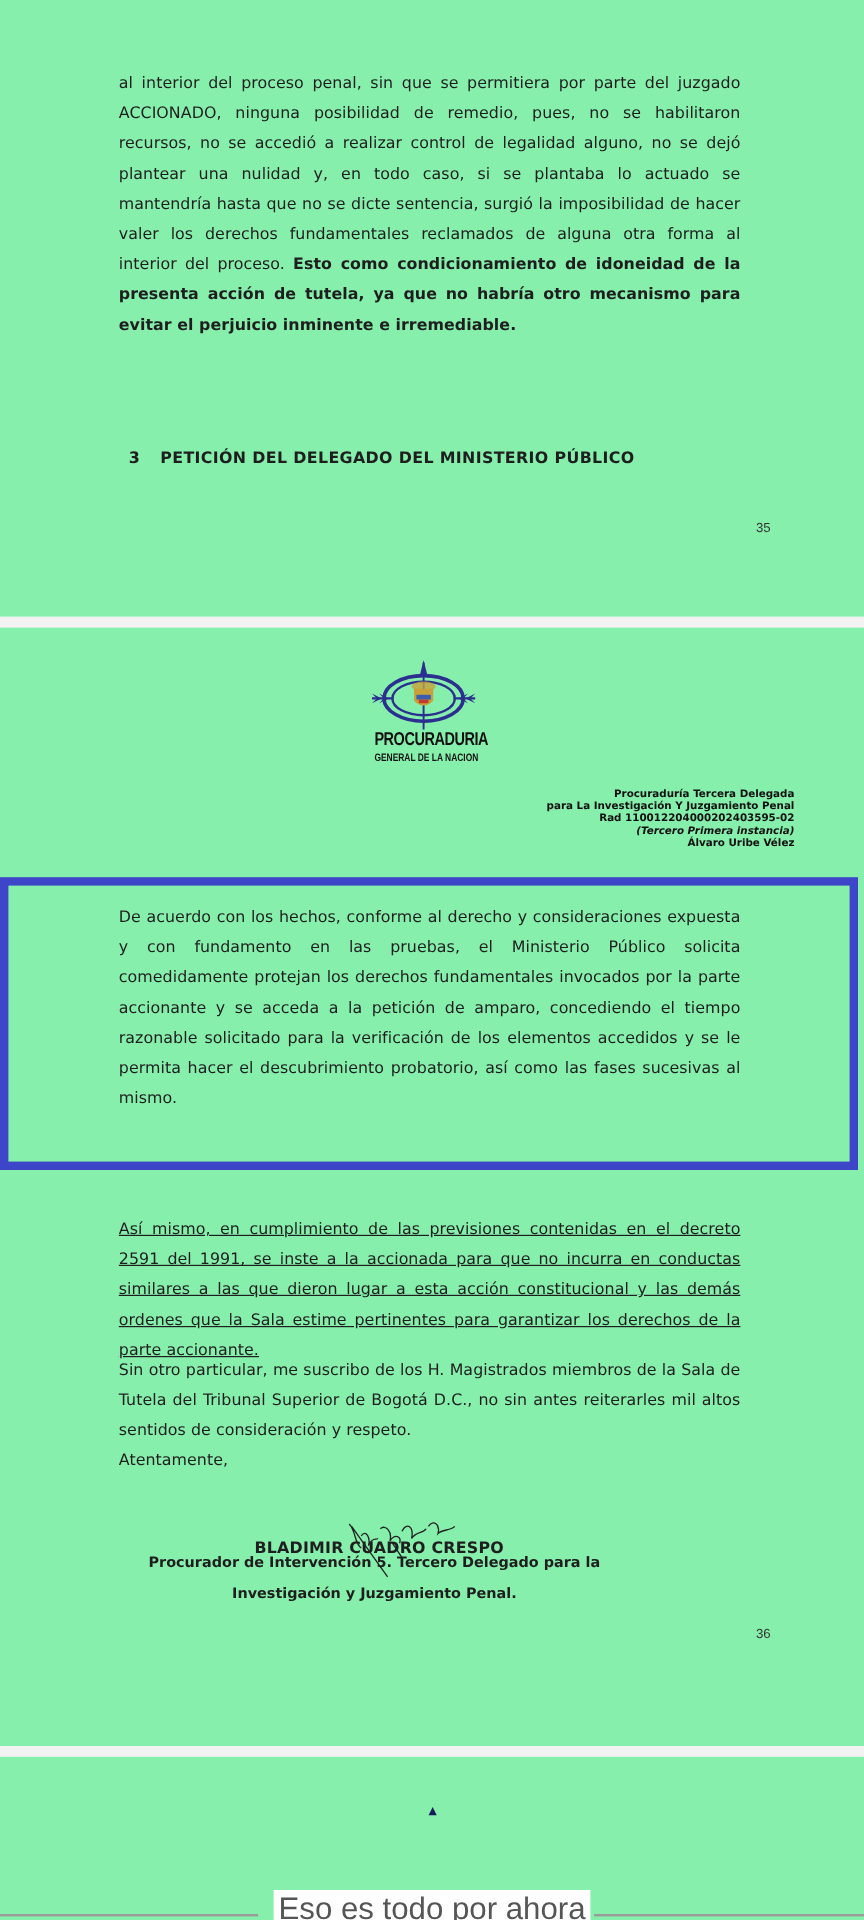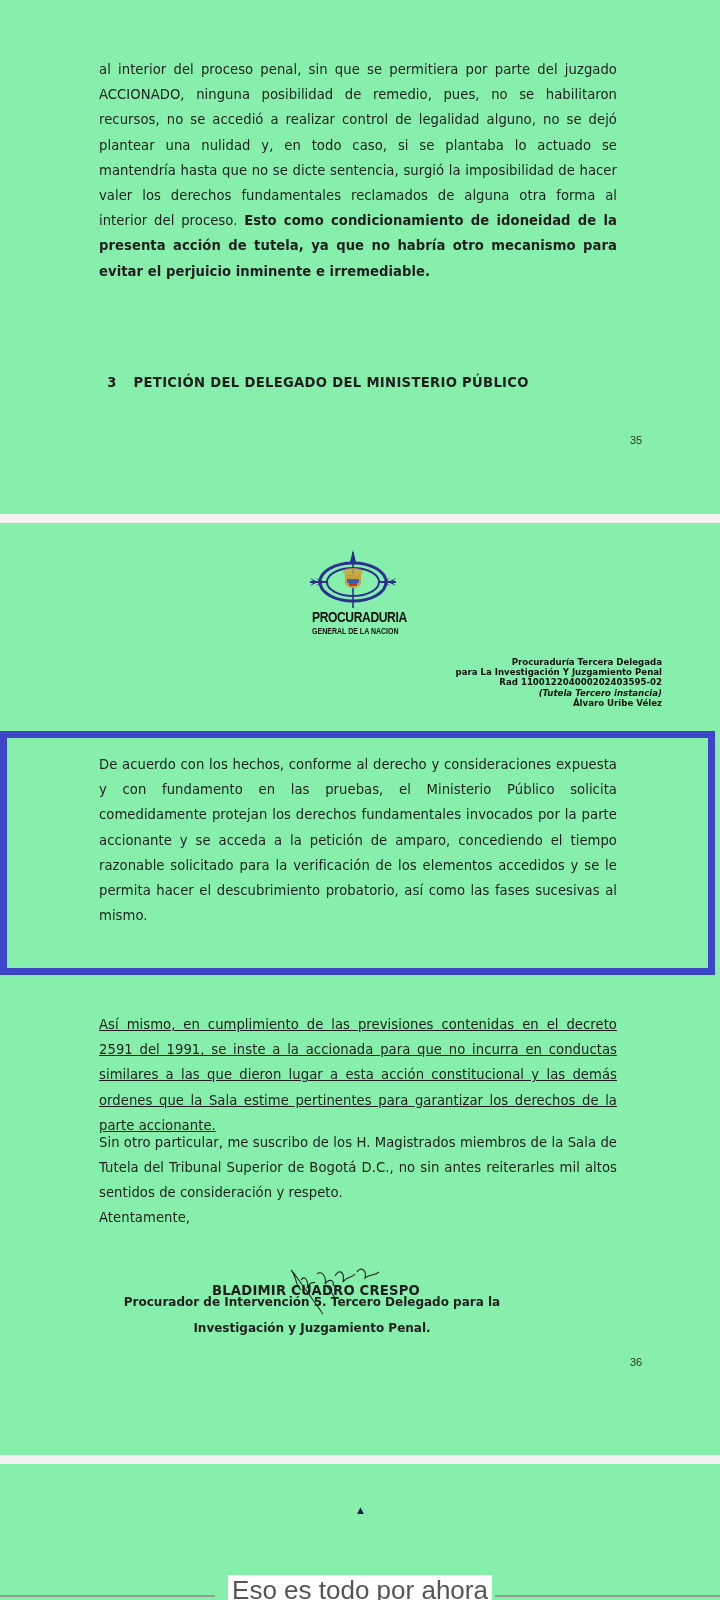--- a/index.html
+++ b/index.html
@@ -101,21 +101,21 @@
   <rect x="41" y="29" width="12" height="4" fill="#3a5fb0"></rect>
   <rect x="43" y="33" width="8" height="3" fill="#c23a2f"></rect>
 </svg>
 <div class="logo-title">PROCURADURIA</div>
 <div class="logo-sub">GENERAL DE LA NACION</div>
 
 <div class="header-block">
   <div>Procuraduría Tercera Delegada</div>
   <div>para La Investigación Y Juzgamiento Penal</div>
   <div>Rad 110012204000202403595-02</div>
-  <div class="italic">(Tutela Tercero instancia)</div>
+  <div class="italic">(Tercero Primera instancia)</div>
   <div>Álvaro Uribe Vélez</div>
 </div>
 
 <p class="para" style="top:752px;">De acuerdo con los hechos, conforme al derecho y consideraciones expuesta y con fundamento en las pruebas, el Ministerio Público solicita comedidamente protejan los derechos fundamentales invocados por la parte accionante y se acceda a la petición de amparo, concediendo el tiempo razonable solicitado para la verificación de los elementos accedidos y se le permita hacer el descubrimiento probatorio, así como las fases sucesivas al mismo.</p>
 
 <div class="highlight-box"></div>
 
 <p class="para" style="top:1012px;text-decoration:underline;">Así mismo, en cumplimiento de las previsiones contenidas en el decreto 2591 del 1991, se inste a la accionada para que no incurra en conductas similares a las que dieron lugar a esta acción constitucional y las demás ordenes que la Sala estime pertinentes para garantizar los derechos de la parte accionante.</p>
 
 <p class="para" style="top:1130px;">Sin otro particular, me suscribo de los H. Magistrados miembros de la Sala de Tutela del Tribunal Superior de Bogotá D.C., no sin antes reiterarles mil altos sentidos de consideración y respeto.</p>

